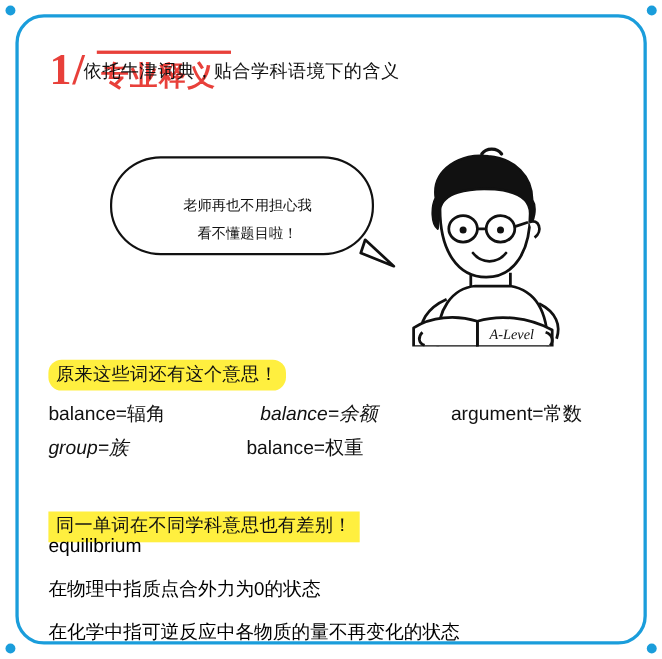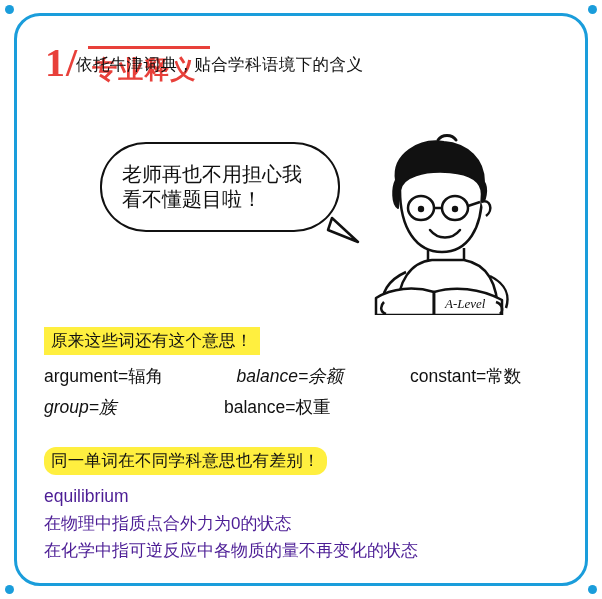--- a/index.html
+++ b/index.html
@@ -105,40 +105,40 @@
     width: 240px;
     height: 90px;
     border: 2.5px solid #111;
     border-radius: 46px / 44px;
     background: #fff;
     box-sizing: border-box;
   }
   .bubble-text {
     position: absolute;
     left: 20px;
-    top: 18px;
+    top: 30px;
     width: 206px;
-    font-size: 20px;
+    font-size: 13px;
     line-height: 25px;
     color: #111;
-    text-align: left;
+    text-align: center;
   }
 
   
   .hl {
     position: absolute;
     background: #ffef3f;
     font-size: 16.5px;
     color: #111;
     padding: 4px 7px 5px 7px;
     letter-spacing: 0.3px;
     line-height: 19px;
   }
-  .hl1 { left: 44px; top: 327px; }
-  .hl2 { left: 44px; top: 447px; border-radius: 12px; }
+  .hl1 { left: 44px; top: 327px; border-radius: 12px; }
+  .hl2 { left: 44px; top: 465px; }
 
   .words {
     position: absolute;
     left: 44px;
     top: 362px;
     width: 520px;
   }
   .words .wrow {
     display: flex;
     font-size: 17.5px;
@@ -149,29 +149,30 @@
   .words .c1 { width: 200px; }
   .words .c2 { width: 180px; font-style: italic; }
   .words .c3 { width: 160px; }
 
   .defs {
     position: absolute;
     left: 44px;
     top: 482px;
     width: 520px;
     font-size: 17px;
-    color: #4c1d95;
+    color: #000000;
     line-height: 27px;
   }
   .defs .term {
     font-size: 17.5px;
     line-height: 28px;
   }
   .defs .line {
     line-height: 27px;
+    margin-top: 12px;
   }
 </style>
 </head>
 <body>
 
 <div class="page">
 
   <div class="frame"></div>
   <div class="dot tl"></div>
   <div class="dot tr"></div>
@@ -231,23 +232,23 @@
       <path d="M456 172 C462 174, 464 180, 460 184" fill="none" stroke="#111111" stroke-width="2.5"></path>
 
       <text x="405" y="178" font-family="Liberation Serif, serif" font-style="italic" font-size="13" fill="#111111">A-Level</text>
     </svg>
   </div>
 
   <div class="hl hl1">原来这些词还有这个意思！</div>
 
   <div class="words">
     <div class="wrow">
-      <span class="c1">argument=辐角</span>
+      <span class="c1">balance=辐角</span>
       <span class="c2">balance=余额</span>
-      <span class="c3">constant=常数</span>
+      <span class="c3">argument=常数</span>
     </div>
     <div class="wrow">
       <span class="c2">group=族</span>
       <span class="c3">balance=权重</span>
     </div>
   </div>
 
   <div class="hl hl2">同一单词在不同学科意思也有差别！</div>
 
   <div class="defs">

